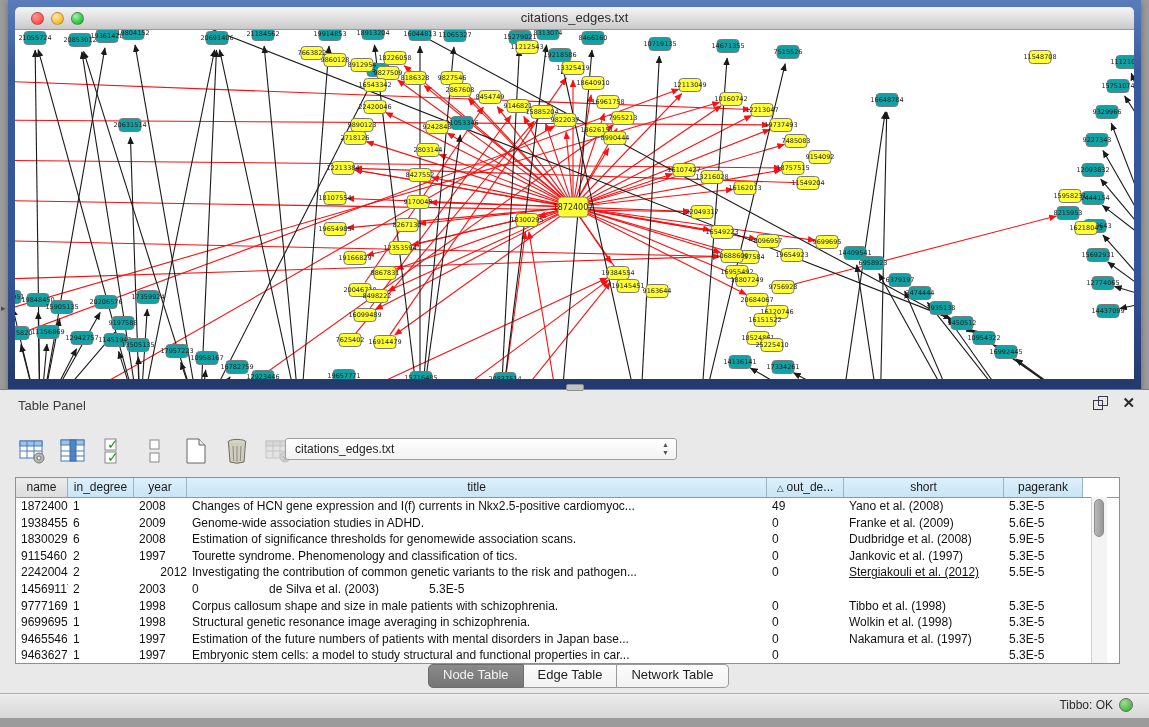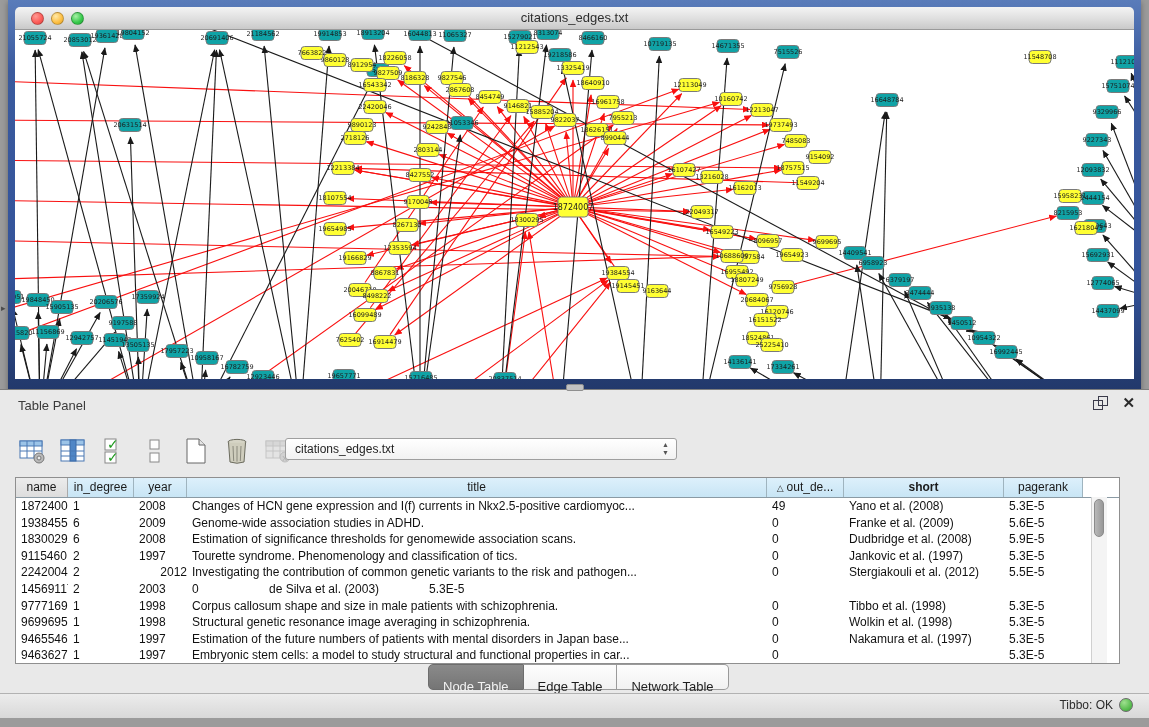--- a/index.html
+++ b/index.html
@@ -81,21 +81,21 @@
     position:absolute;right:12px;top:19px;bottom:0;width:15px;
     background:#f4f4f4;border-left:1px solid #d0d0d0;
   }
   .vscroll .thumb{
     position:absolute;left:2px;top:2px;width:10px;height:38px;border-radius:5px;
     background:linear-gradient(90deg,#b9b9b9,#989898);border:1px solid #8b8b8b;box-sizing:border-box;
   }
   
   .tab-bar{position:absolute;left:428px;top:274px;height:21px;display:flex;}
   .seg-tab{
-    box-sizing:border-box;height:24px;line-height:19px;padding:12px 14px;font-size:13px;
+    box-sizing:border-box;height:24px;line-height:19px;padding:0 14px;font-size:13px;
     background:linear-gradient(#fdfdfd,#f1f1f1);color:#1e1e1e;border:1px solid #9a9a9a;
     border-left:none;text-align:center;
   }
   .seg-tab:first-child{border-left:1px solid #9a9a9a;border-radius:5px 0 0 5px;}
   .seg-tab:last-child{border-radius:0 5px 5px 0;}
   .seg-tab.active{background:linear-gradient(#8a8a8a,#757575);color:#f2f2f2;border-color:#6d6d6d;}
   
   .status-bar{
     position:absolute;left:0;bottom:0;width:100%;height:25px;box-sizing:border-box;
     background:linear-gradient(#ececec,#d8d8d8);border-top:1px solid #b2b2b2;
@@ -887,21 +887,21 @@
     <span class="stepper">▲<br>▼</span>
   </div>
 
   <div class="data-table">
     <div class="tbl-header">
         <div class="hcell gray" style="width: 52px;">name</div>
         <div class="hcell" style="width: 66px;">in_degree</div>
         <div class="hcell" style="width: 53px;">year</div>
         <div class="hcell" style="width: 580px;">title</div>
         <div class="hcell" style="width: 77px;"><span class="sort-glyph">△</span>out_de...</div>
-        <div class="hcell" style="width: 160px; font-weight: bold;">short</div>
+        <div class="hcell" style="width: 160px;">short</div>
         <div class="hcell" style="width: 79px;">pagerank</div>
       </div>
     <div class="tbl-body">
         <div class="trow">
           <div class="cell" style="width: 52px;">18724007</div>
           <div class="cell" style="width: 66px;">1</div>
           <div class="cell" style="width: 53px;">2008</div>
           <div class="cell" style="width: 580px;">Changes of HCN gene expression and I(f) currents in Nkx2.5-positive cardiomyoc...</div>
           <div class="cell" style="width: 77px;">49</div>
           <div class="cell" style="width: 160px;">Yano et al. (2008)</div>
@@ -933,21 +933,21 @@
           <div class="cell" style="width: 77px;">0</div>
           <div class="cell" style="width: 160px;">Jankovic et al. (1997)</div>
           <div class="cell" style="width: 79px;">5.3E-5</div>
         </div>
         <div class="trow">
           <div class="cell" style="width: 52px;">22420046</div>
           <div class="cell" style="width: 66px;">2</div>
           <div class="cell" style="width: 53px; text-align: right;">2012</div>
           <div class="cell" style="width: 580px;">Investigating the contribution of common genetic variants to the risk and pathogen...</div>
           <div class="cell" style="width: 77px;">0</div>
-          <div class="cell" style="width: 160px;">Stergiakouli et al. (2012)</div>
+          <div class="cell" style="width: 160px; text-decoration: underline;">Stergiakouli et al. (2012)</div>
           <div class="cell" style="width: 79px;">5.5E-5</div>
         </div>
         <div class="trow">
           <div class="cell" style="width: 52px;">14569117</div>
           <div class="cell" style="width: 66px;">2</div>
           <div class="cell" style="width: 53px;">2003</div>
           <div class="cell" style="width: 77px;">0</div>
           <div class="cell" style="width: 160px;">de Silva et al. (2003)</div>
           <div class="cell" style="width: 79px;">5.3E-5</div>
         </div>

